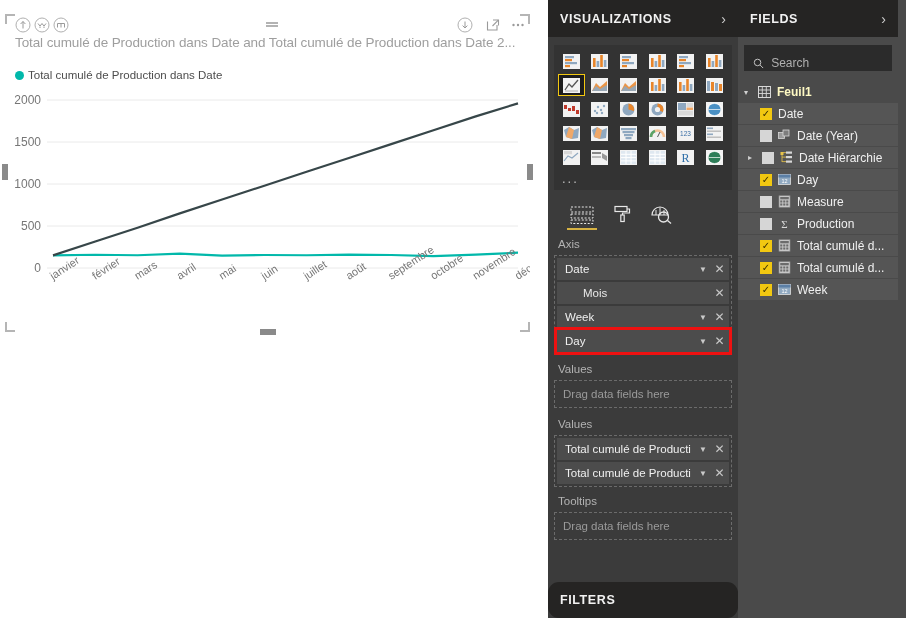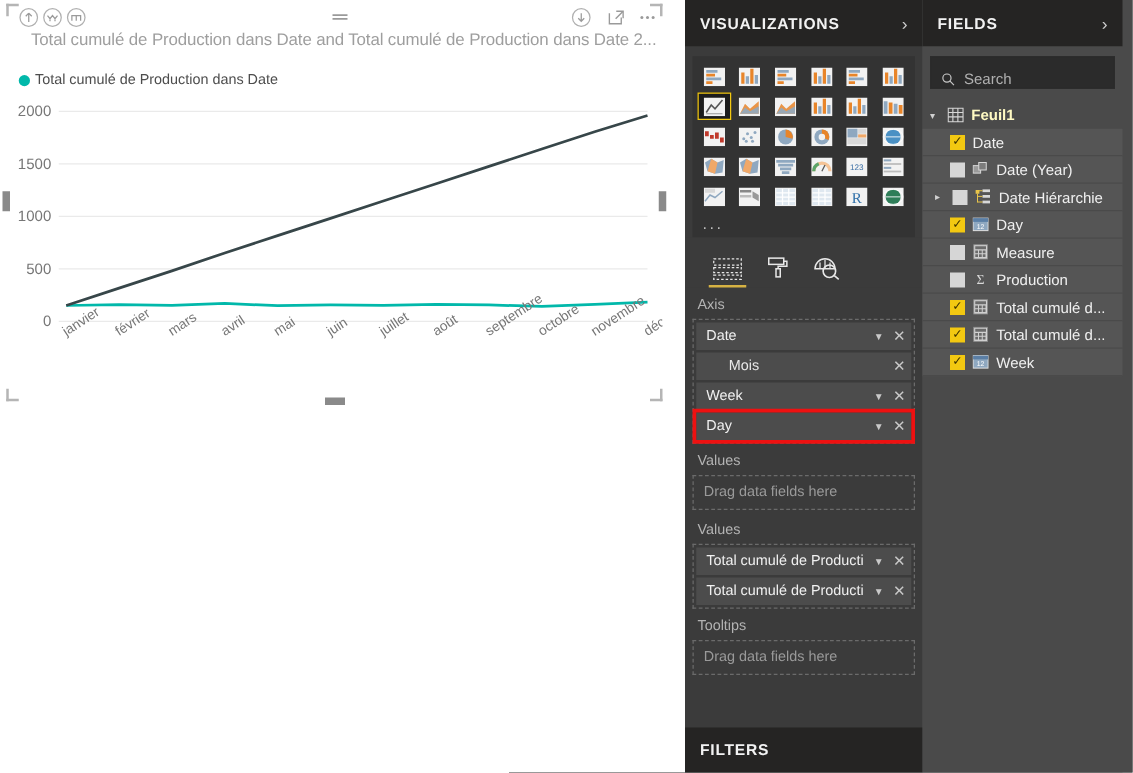--- a/index.html
+++ b/index.html
@@ -10,23 +10,22 @@
     overflow: hidden;
   }
   #app { position: relative; width: 906px; height: 618px; }
 
   
   #canvas {
     position: absolute; left: 0; top: 0; width: 548px; height: 618px;
     background: #ffffff;
   }
   #visual-container {
-    position: absolute; left: 5px; top: 3px; width: 525px; height: 318px;
+    position: absolute; left: 5px; top: 14px; width: 525px; height: 318px;
     background: #ffffff;
-    text-align: center;
   }
   
   .handle { position: absolute; background: #8a8a8a; }
   .corner-mark { position:absolute; width:10px; height:10px; border:2px solid #b5b5b5; }
   .cm-tl { left:0; top:0; border-right:none; border-bottom:none; }
   .cm-tr { right:0; top:0; border-left:none; border-bottom:none; }
   .cm-bl { left:0; bottom:0; border-right:none; border-top:none; }
   .cm-br { right:0; bottom:0; border-left:none; border-top:none; }
   .h-left  { left:-3px; top:150px; width:6px; height:16px; }
   .h-right { right:-3px; top:150px; width:6px; height:16px; }
@@ -114,21 +113,21 @@
     flex:1; font-size:11.5px; color:#f0f0f0; white-space:nowrap; overflow:hidden;
     text-overflow: clip;
   }
   .fp-sub { padding-left: 18px; color:#e8e8e8 !important; }
   .fp-caret { color:#c9c9c9; font-size:8px; margin-right:7px; }
   .fp-x { color:#c9c9c9; font-size:12px; width:11px; text-align:center; }
   .pill-highlight { outline:3px solid #ee1111; outline-offset:0px; }
 
   #filters-bar {
     position:absolute; left:0; bottom:0; width:190px; height:36px;
-    background:#252423; display:flex; align-items:center; padding:0 12px;
+    background:#252423; display:flex; align-items:center; padding:0 12px;border-radius:11px;
   }
 
   
   #fields-pane {
     position:absolute; left:738px; top:0; width:160px; height:618px;
     background:#4a4a4a;
   }
   #search-wrap { padding: 8px 6px 0 6px; }
   #search-box {
     background:#2b2b2b; border:1px solid #2b2b2b; height:26px;

